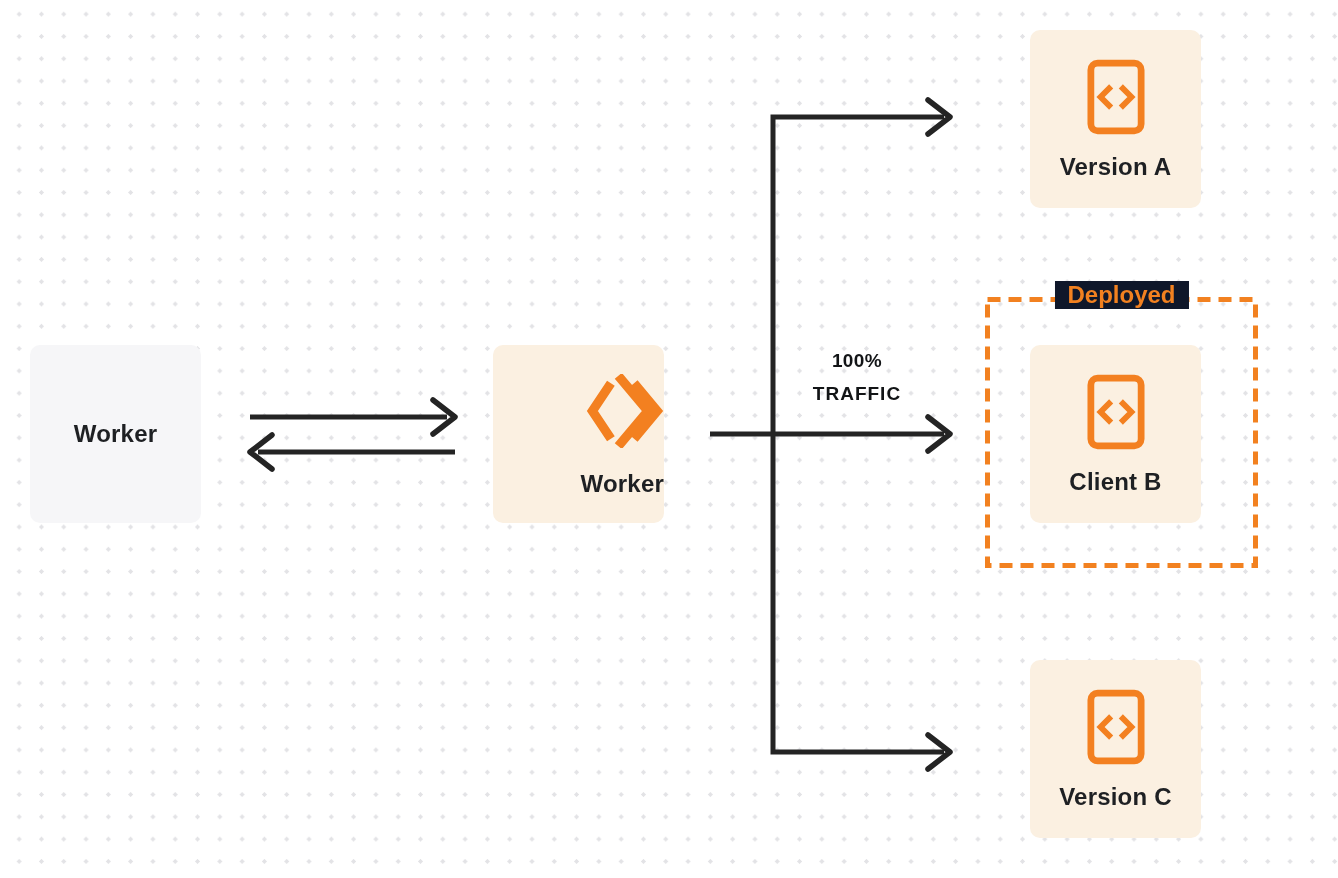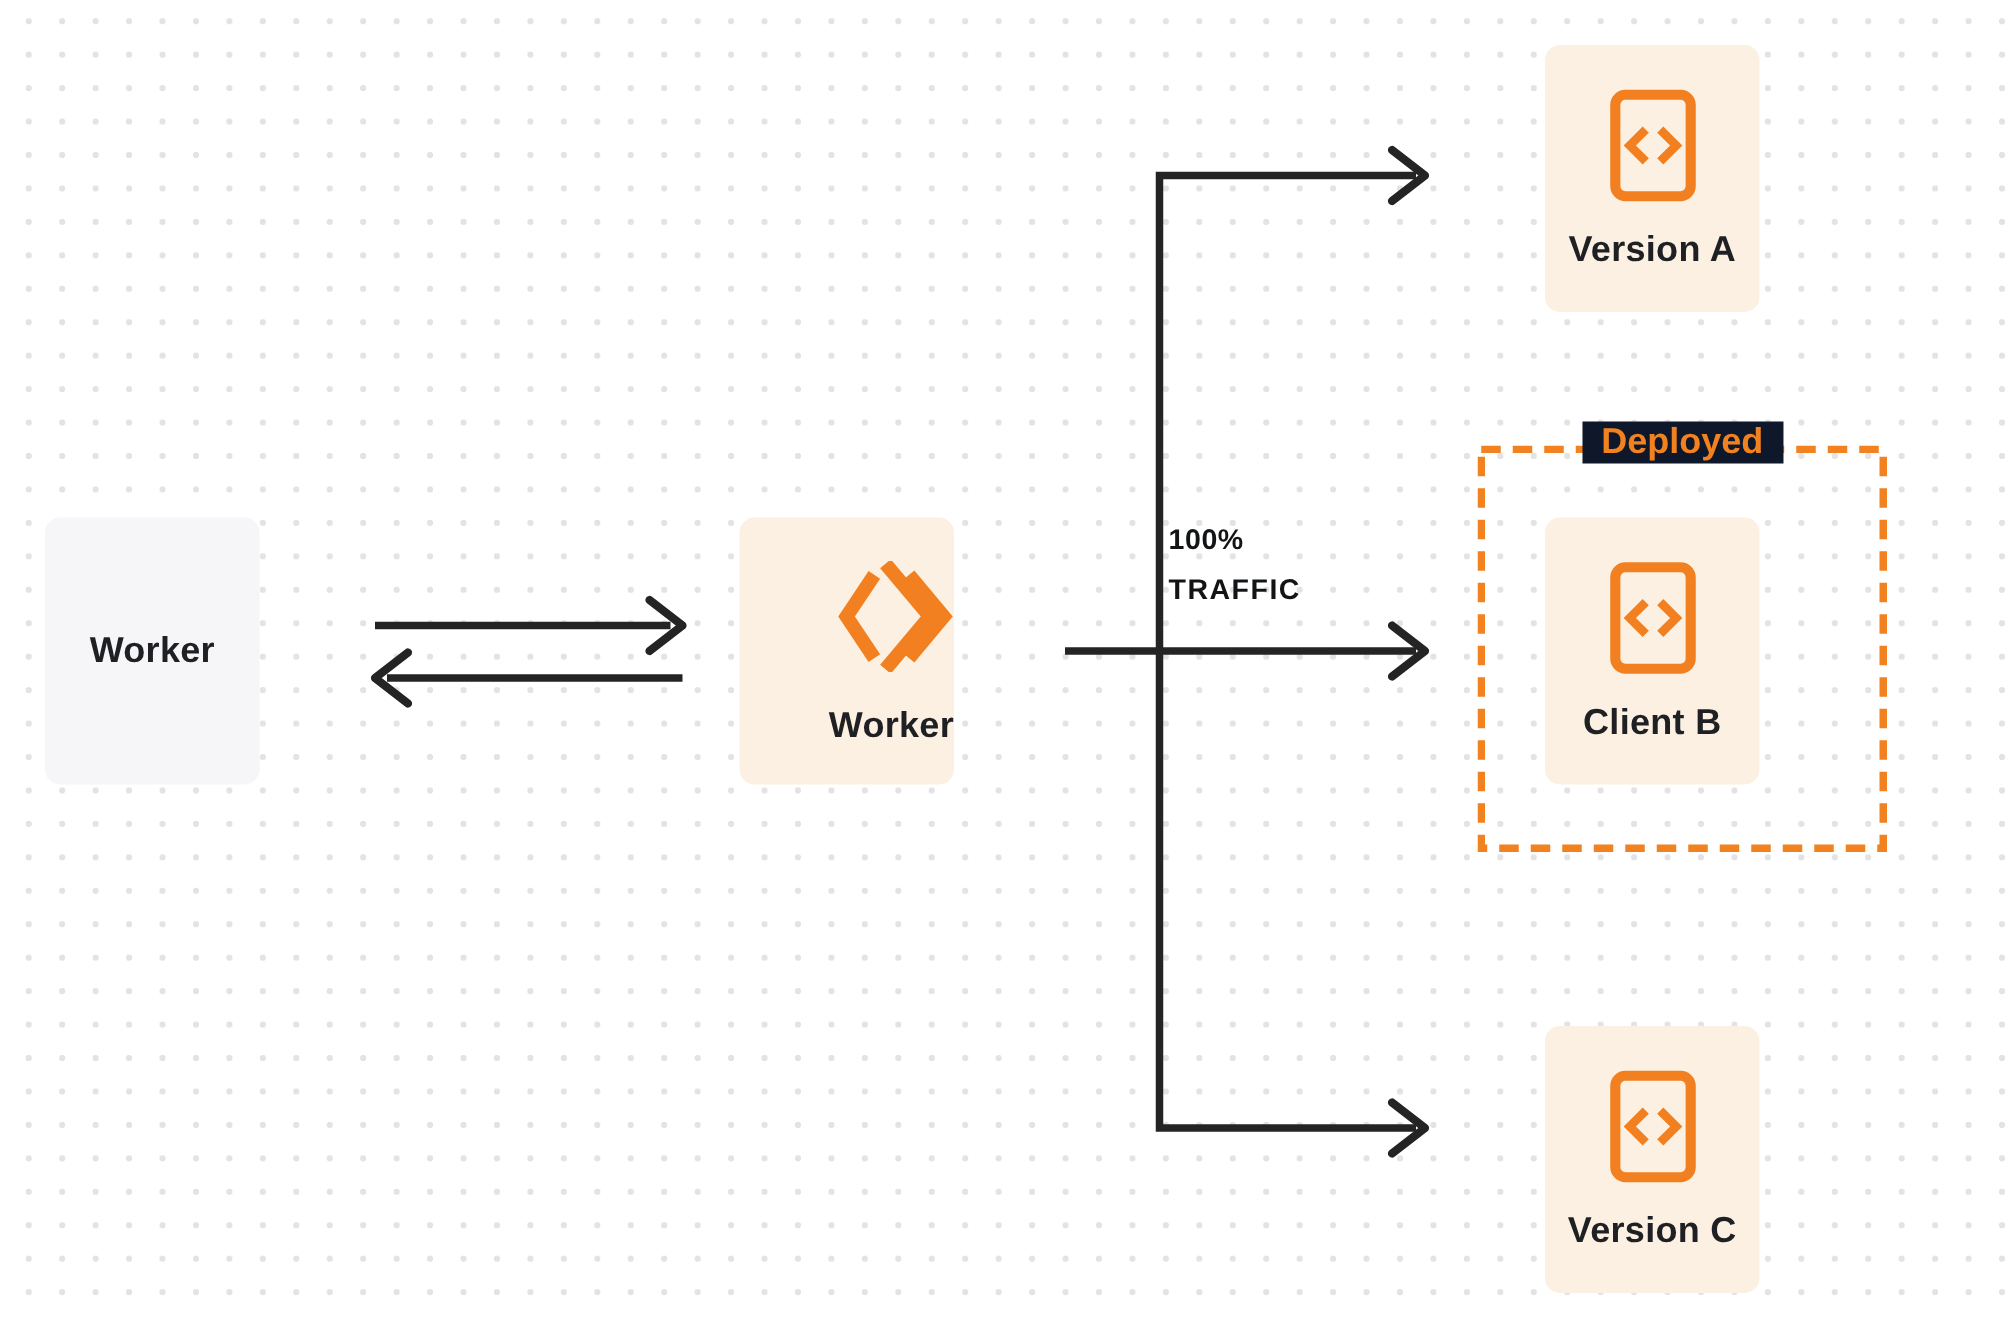--- a/index.html
+++ b/index.html
@@ -12,47 +12,47 @@
   html,body{margin:0;padding:0;}
   body{
     width:1338px;height:878px;position:relative;overflow:hidden;
     font-family:"Liberation Sans","DejaVu Sans",sans-serif;
     background-color:#ffffff;
     background-image:radial-gradient(circle,#e3e3e6 2px,rgba(0,0,0,0) 2.2px);
     background-size:22.3px 22.3px;
     background-position:8px 3px;
   }
   .node{
-    position:absolute;width:143px;height:178px;border-radius:10px;
+    position:absolute;width:171px;height:178px;border-radius:10px;
     display:flex;flex-direction:column;align-items:center;justify-content:center;
   }
   .node .label{
     font-size:24px;font-weight:700;color:var(--text);letter-spacing:.2px;white-space:nowrap;
   }
   .node .icon-wrap{display:flex;align-items:center;justify-content:center;}
   .client{left:30px;top:345px;background:var(--client-gray);}
   .worker{left:493px;top:345px;background:var(--cream);align-items:flex-end;}
   .worker .icon-wrap{margin-top:4px;margin-bottom:22px;}
   .version{left:1030px;background:var(--cream);}
   .version .icon-wrap{margin-top:2px;margin-bottom:18px;}
   .version-a{top:30px;}
   .version-b{top:345px;}
-  .version-c{top:684px;}
+  .version-c{top:660px;}
   .arrow-layer{position:absolute;left:0;top:0;width:1338px;height:878px;pointer-events:none;}
   .deployed{
     position:absolute;left:985px;top:297px;width:273px;height:271px;
   }
   .deployed svg{position:absolute;left:0;top:0;}
   .deployed-label{
     position:absolute;top:-16px;left:50%;transform:translateX(-50%);
     background:#0f172a;padding:0 13px;
     font-size:24px;font-weight:700;color:var(--orange);white-space:nowrap;
   }
   .traffic{
-    position:absolute;left:779px;top:351px;width:156px;text-align:left;
+    position:absolute;left:779px;top:351px;width:156px;text-align:center;
     font-weight:700;color:#121416;font-size:19px;line-height:1;
   }
   .traffic .pct{margin-bottom:14px;letter-spacing:.4px;}
   .traffic .word{letter-spacing:1px;}
 </style>
 </head>
 <body>
 
 <svg class="arrow-layer" width="1338" height="878" viewBox="0 0 1338 878" fill="none">
 

